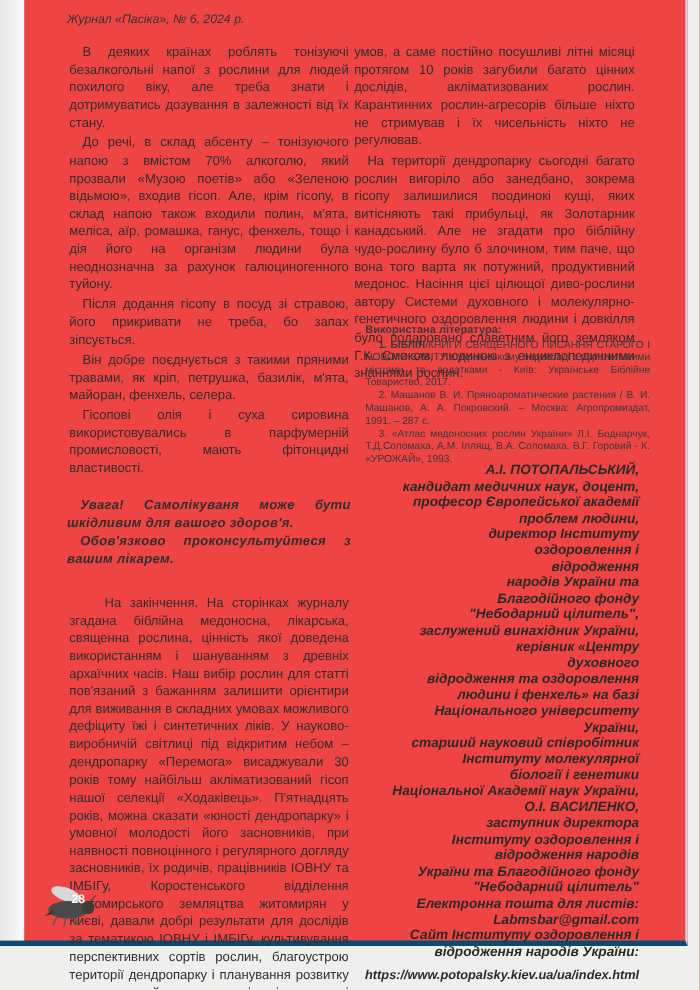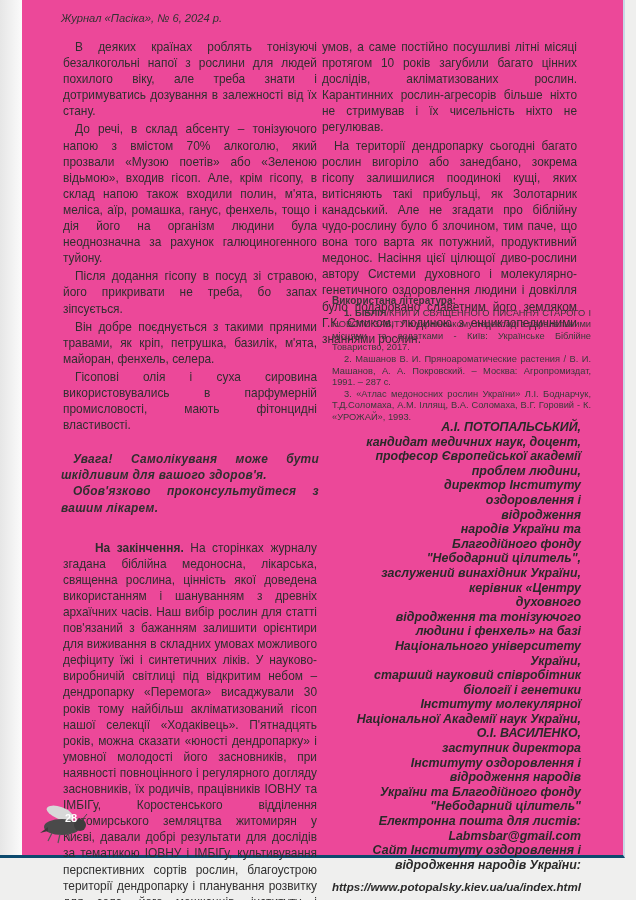--- a/index.html
+++ b/index.html
@@ -5,44 +5,44 @@
   html, body { margin:0; padding:0; }
   body {
     width:636px; height:900px; overflow:hidden;
     background:#efefee;
     font-family:"Liberation Sans", sans-serif;
     color:#2b2b2b;
     position:relative;
   }
   .page {
     position:absolute; left:0; top:0; width:623px; height:855px;
-    background:#ec4899;
+    background:#ef4444;
     border-right:2px solid #c8d8e6;
-    border-bottom:3px solid #0c4a6e;
+    border-bottom:5px solid #0c4a6e;
   }
   .shadow-left {
     position:absolute; left:0; top:0; width:22px; height:855px;
     background:linear-gradient(to right,#e6e6e6,#fbfbfb);
   }
   .header {
     position:absolute; left:61px; top:12px;
     font-style:italic; font-size:11.2px; color:#333;
   }
   .col {
     position:absolute; font-size:11.9px; line-height:16.1px;
     text-align:justify; color:#2f2f2f;
   }
   .col-left { left:61px; top:37px; width:258px; }
   .col-right { left:320px; top:37px; width:259px; }
   .col p { margin:2px; text-indent:12px; }
   .warn { font-weight:bold; font-style:italic; letter-spacing:0.3px; }
   .warn p { text-indent:12px; margin:0; }
   .gap { height:16px; }
   .gap2 { height:22px; }
-  .bold-lead { font-weight:bold;padding-left:20px; }
+  .bold-lead { font-weight:normal;padding-left:20px; }
   .lit { position:absolute; left:332px; top:295px; width:259px; font-size:9.3px; line-height:11.6px; color:#3a3a3a; text-align:justify; }
   .lit-title { text-align:left; font-weight:bold; font-size:10px; margin-bottom:1px; }
   .lit p { margin:0; text-indent:12px; }
   .lit b { font-weight:bold; }
   .sig {
     position:absolute; right:42px; top:420px; width:420px;
     text-align:right; font-style:italic; font-weight:bold;
     font-size:12.4px; line-height:14.6px; color:#2a2a2a;
   }
   .sig .url { margin-top:8px; font-size:11.6px; }
@@ -96,27 +96,27 @@
         <div>проблем людини,</div>
         <div>директор Інституту</div>
         <div>оздоровлення і</div>
         <div>відродження</div>
         <div>народів України та</div>
         <div>Благодійного фонду</div>
         <div>"Небодарний цілитель",</div>
         <div>заслужений винахідник України,</div>
         <div>керівник «Центру</div>
         <div>духовного</div>
-        <div>відродження та тонізуючого</div>
+        <div>відродження та оздоровлення</div>
         <div>людини і фенхель» на базі</div>
         <div>Національного університету</div>
         <div>України,</div>
         <div>старший науковий співробітник</div>
+        <div>Інституту молекулярної</div>
         <div>біології і генетики</div>
-        <div>Інституту молекулярної</div>
         <div>Національної Академії наук України,</div>
         <div>О.І. ВАСИЛЕНКО,</div>
         <div>заступник директора</div>
         <div>Інституту оздоровлення і</div>
         <div>відродження народів</div>
         <div>України та Благодійного фонду</div>
         <div>"Небодарний цілитель"</div>
         <div>Електронна пошта для листів:</div>
         <div>Labmsbar@gmail.com</div>
         <div>Сайт Інституту оздоровлення і</div>

